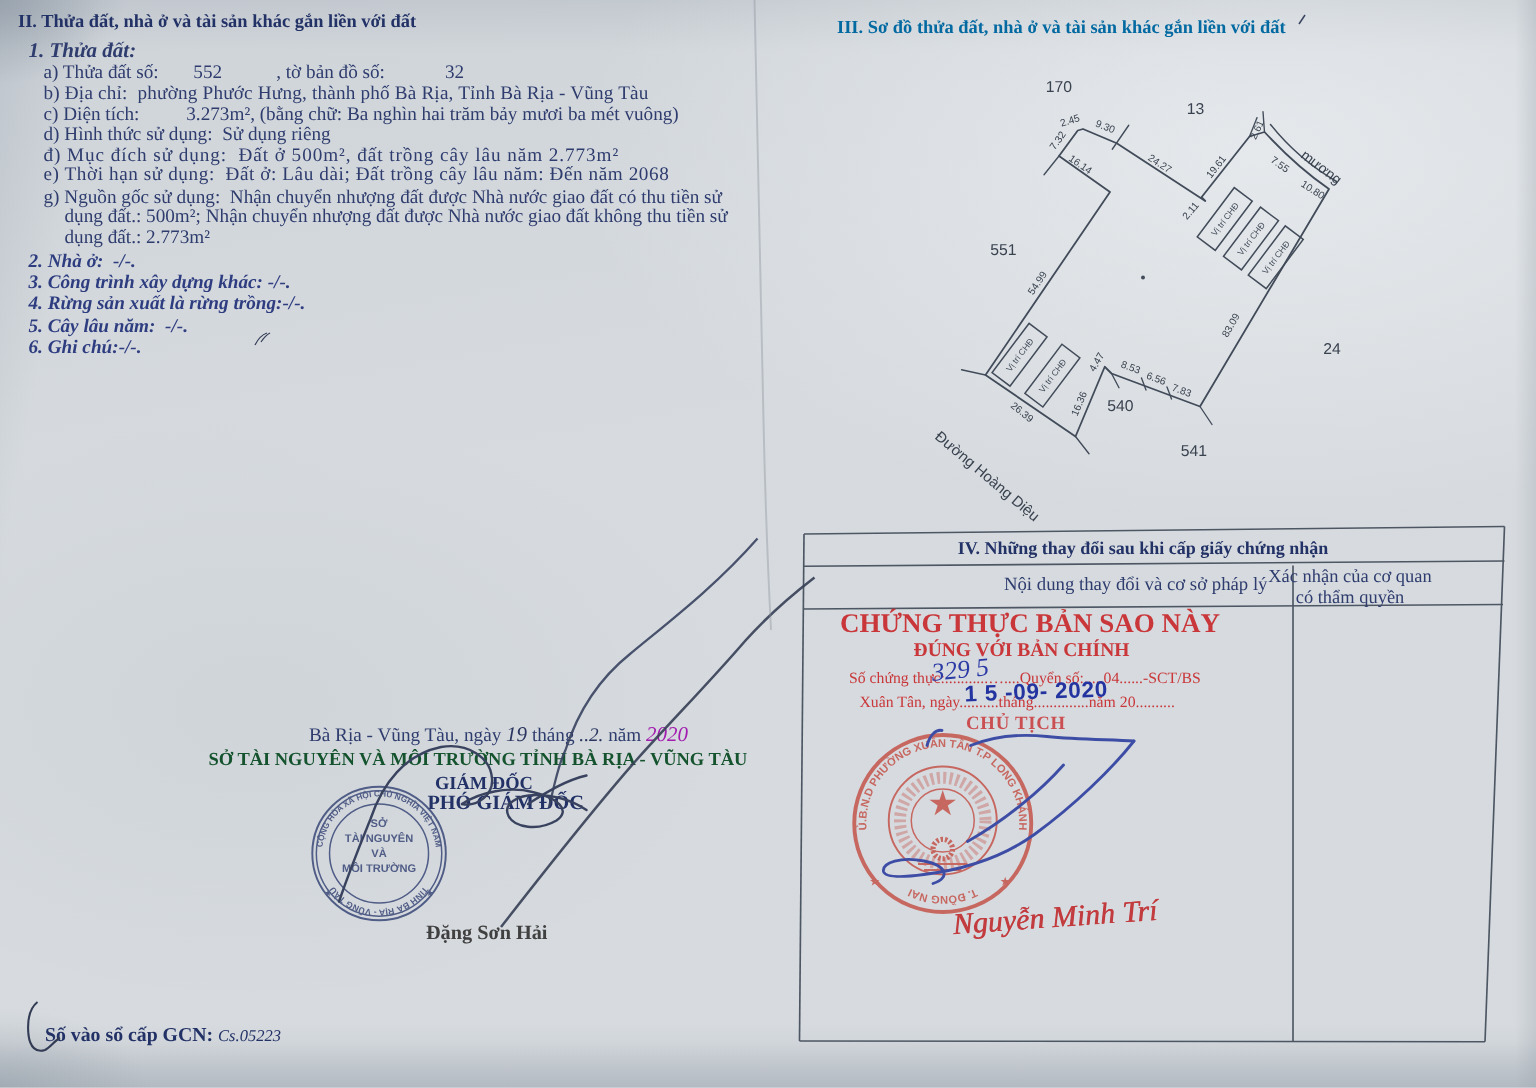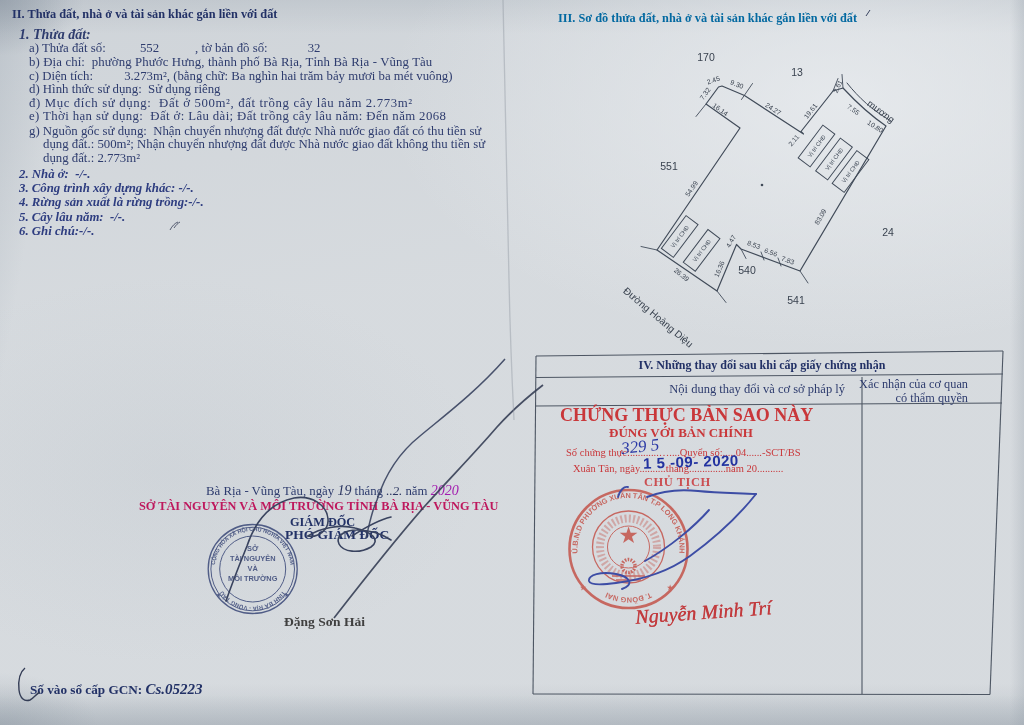--- a/index.html
+++ b/index.html
@@ -25,21 +25,21 @@
 <div style="position:absolute;left:0;top:240px;width:560px;height:420px;background:radial-gradient(420px 260px at 30% 55%, rgba(165,175,185,.14), rgba(165,175,185,0) 75%)"></div>
 
 <div style="position:absolute;right:0;top:0;width:14px;height:725px;background:linear-gradient(to left, rgba(150,160,170,.30), rgba(150,160,170,0))"></div>
 
 <div style="position:absolute;left:0;top:640px;width:140px;height:85px;background:radial-gradient(130px 70px at 0% 100%, rgba(130,142,154,.35), rgba(130,142,154,0) 75%)"></div>
 
 <div class="t b" style="left:12px;top:8px;font-size:12.3px;color:#223166">II. Thửa đất, nhà ở và tài sản khác gắn liền với đất</div>
 
 <div class="t b i" style="left:19px;top:28px;font-size:14px">1. Thửa đất:</div>
 
-<div class="t" style="left:29px;top:42px">a) Thửa đất số: <span style="margin-left:31px">552</span><span style="margin-left:36px">, tờ bản đồ số:</span><span style="margin-left:40px">32</span></div>
+<div class="t" style="left:29px;top:42px">a) Thửa đất số: <span style="margin-left:20px">552</span><span style="margin-left:36px">, tờ bản đồ số:</span><span style="margin-left:40px">32</span></div>
 
 <div class="t" style="left:29px;top:55.5px;letter-spacing:.12px">b) Địa chỉ:&nbsp; phường Phước Hưng, thành phố Bà Rịa, Tỉnh Bà Rịa - Vũng Tàu</div>
 
 <div class="t" style="left:29px;top:69.5px">c) Diện tích: <span style="margin-left:28px">3.273m², (bằng chữ: Ba nghìn hai trăm bảy mươi ba mét vuông)</span></div>
 
 <div class="t" style="left:29px;top:83px">d) Hình thức sử dụng:&nbsp; Sử dụng riêng</div>
 
 <div class="t" style="left:29px;top:96.5px;letter-spacing:.62px">đ) Mục đích sử dụng:&nbsp; Đất ở 500m², đất trồng cây lâu năm 2.773m²</div>
 
 <div class="t" style="left:29px;top:109.5px;letter-spacing:.38px">e) Thời hạn sử dụng:&nbsp; Đất ở: Lâu dài; Đất trồng cây lâu năm: Đến năm 2068</div>
@@ -151,49 +151,49 @@
 <path d="M1003,351 L990,694.5"></path>
 <path d="M862,377 L862,694"></path>
 <path d="M533,694 L990,694.5"></path>
 </g>
 </svg>
 
 <div class="t b" style="left:552px;top:359px;width:420px;text-align:center;font-size:12px;color:#223166">IV. Những thay đổi sau khi cấp giấy chứng nhận</div>
 
 <div class="t" style="left:535px;top:383px;width:310px;text-align:right;font-size:12.5px">Nội dung thay đổi và cơ sở pháp lý</div>
 
-<div class="t" style="left:832px;top:378px;width:136px;text-align:right;font-size:12.3px;line-height:13.5px;white-space:normal">Xác nhận của cơ quan<br>có thẩm quyền</div>
+<div class="t" style="left:832px;top:378px;width:136px;text-align:center;font-size:12.3px;line-height:13.5px;white-space:normal">Xác nhận của cơ quan<br>có thẩm quyền</div>
 
 <div class="t b red" style="left:560px;top:409px;width:238px;text-align:center;font-size:18px;letter-spacing:0">CHỨNG THỰC BẢN SAO NÀY</div>
 
 <div class="t b red" style="left:560px;top:426px;width:242px;text-align:center;font-size:13px;letter-spacing:0">ĐÚNG VỚI BẢN CHÍNH</div>
 
 <div class="t red" style="left:566px;top:446px;font-size:10.5px">Số chứng thực:...........…....Quyển số:.....04......-SCT/BS</div>
 
 <div class="t red" style="left:573px;top:462px;font-size:10.5px">Xuân Tân, ngày..........tháng..............năm 20..........</div>
 
 <div class="t b red" style="left:644px;top:476px;font-size:12.5px;letter-spacing:.5px;opacity:.85">CHỦ TỊCH</div>
 
 <div class="t i" style="left:621px;top:440px;font-size:17px;color:#2c3aa6;transform:rotate(-6deg)">329 5</div>
 
 <div class="t b" style="left:643px;top:455px;font-size:15px;color:#2333a0;font-family:'Liberation Sans',sans-serif;transform:rotate(-2deg);letter-spacing:.5px">1 5 -09- 2020</div>
 
 <div class="t i" style="left:635px;top:606px;font-size:20px;color:#c23b3e;transform:rotate(-4deg);text-shadow:0.4px 0 0 #c23b3e">Nguyễn Minh Trí</div>
 
 <div class="t" style="left:206px;top:484px">Bà Rịa - Vũng Tàu, ngày <span class="i" style="color:#2a3560;font-size:14px">19</span> tháng <span class="i" style="color:#2a3560">..2.</span> năm <span class="i" style="color:#a21caf;font-size:14px">2020</span></div>
 
-<div class="t b" style="left:139px;top:500px;font-size:12.3px;color:#be185d">SỞ TÀI NGUYÊN VÀ MÔI TRƯỜNG TỈNH BÀ RỊA - VŨNG TÀU</div>
+<div class="t b" style="left:139px;top:500px;font-size:12.3px;color:#14532d">SỞ TÀI NGUYÊN VÀ MÔI TRƯỜNG TỈNH BÀ RỊA - VŨNG TÀU</div>
 
 <div class="t b" style="left:290px;top:516px;font-size:12.3px;color:#223166">GIÁM ĐỐC</div>
 
 <div class="t b" style="left:285px;top:528px;font-size:13.5px;color:#223166">PHÓ GIÁM ĐỐC</div>
 
 <div class="t b" style="left:284px;top:615px;font-size:13.5px;color:#404040">Đặng Sơn Hải</div>
 
-<div class="t b" style="left:30px;top:683px;font-size:13.2px;color:#223166">Số vào sổ cấp GCN: <span class="i" style="font-weight:bold;font-size:15px">Cs.05223</span></div>
+<div class="t b" style="left:30px;top:683px;font-size:13.2px;color:#223166">Số vào sổ cấp GCN: <span class="i" style="font-weight:normal;font-size:11px">Cs.05223</span></div>
 
 <svg width="1024" height="725" viewBox="0 0 1024 725">
 <defs>
       <filter id="b3" x="-20%" y="-20%" width="140%" height="140%">
         <feGaussianBlur stdDeviation="0.35"></feGaussianBlur>
       </filter>
     </defs>
 
 <g stroke="#45527f" fill="none" opacity="0.92" filter="url(#b3)">
 <circle cx="252.7" cy="569" r="44.5" stroke-width="1.3"></circle>

